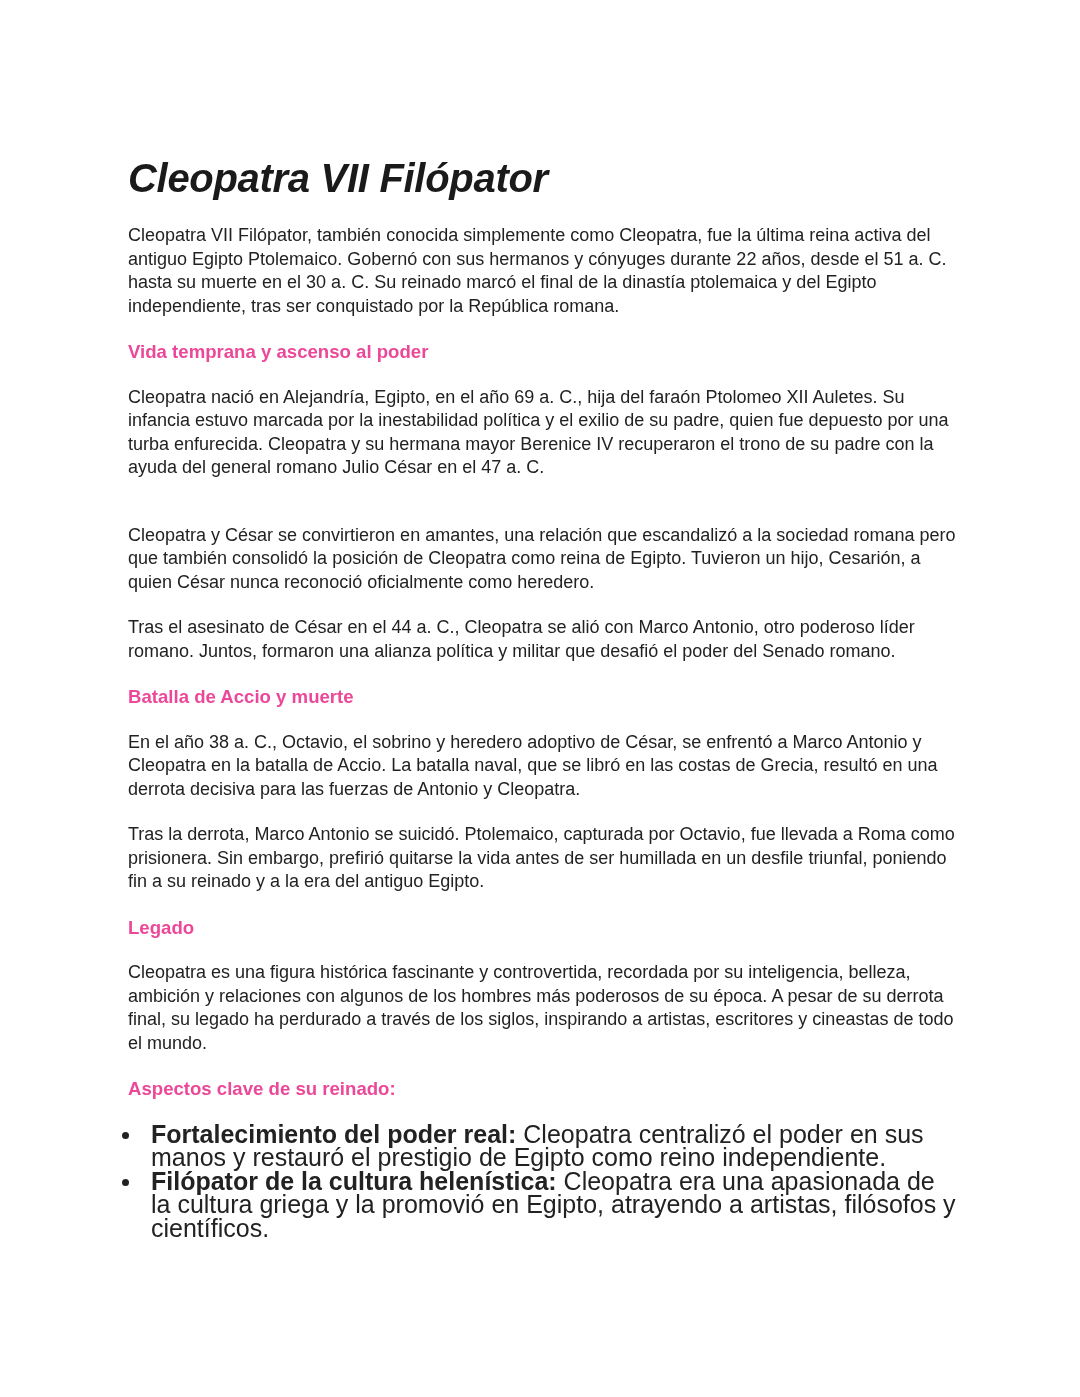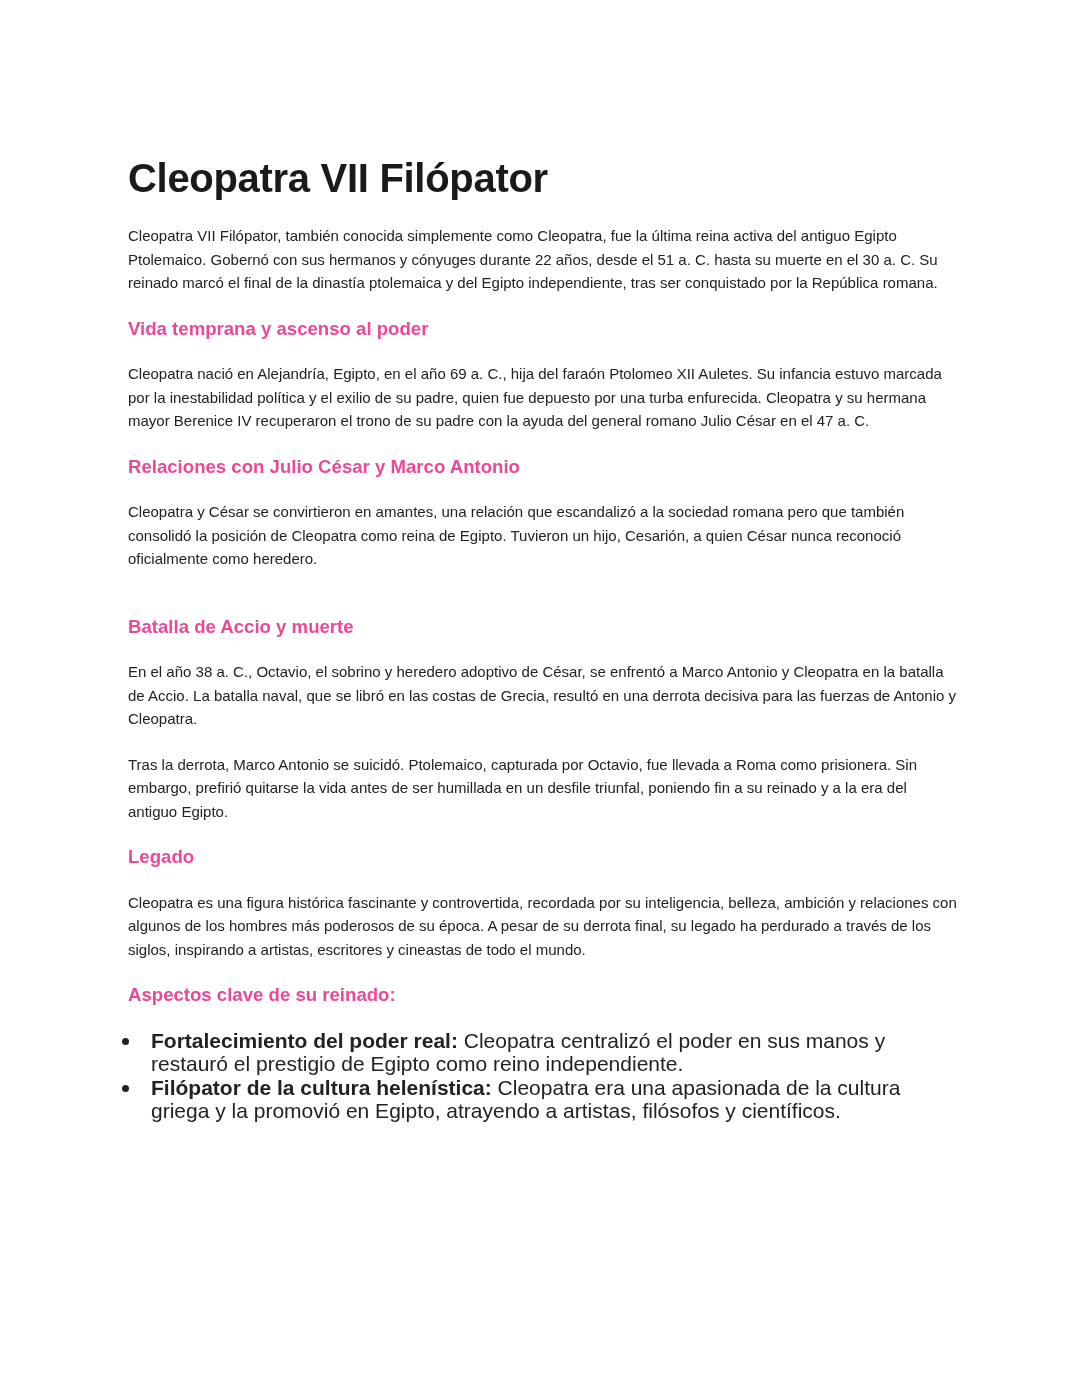--- a/index.html
+++ b/index.html
@@ -18,27 +18,28 @@
     .page {
       position: absolute;
       left: 128px;
       top: 150px;
       width: 830px;
     }
     .title {
       font-family: "Liberation Sans", sans-serif;
       font-size: 40px;
       font-weight: bold;
+      font-style: italic;
       color: #1a1a1a;
       margin: 0;
       line-height: 56px;
       letter-spacing: -0.3px;
     }
     .para {
-      font-size: 15px;
+      font-size: 18px;
       line-height: 23.5px;
       margin: 0;
       color: #222222;
     }
     .heading {
       font-size: 18.6px;
       font-weight: bold;
       line-height: 23.5px;
       margin: 0;
       color: #ec4899;
@@ -46,21 +47,21 @@
     .gap-title { height: 18px; }
     .gap { height: 22px; }
     .list {
       margin: 0;
       padding: 0;
       list-style: none;
     }
     .list-item {
       position: relative;
       padding-left: 23px;
-      font-size: 21px;
+      font-size: 25px;
       line-height: 23.5px;
       color: #222222;
     }
     .bullet {
       position: absolute;
       left: -6px;
       top: 9px;
       width: 7px;
       height: 7px;
       border-radius: 50%;
@@ -76,24 +77,24 @@
   <div class="gap-title"></div>
 
   <p class="para">Cleopatra VII Filópator, también conocida simplemente como Cleopatra, fue la última reina activa del antiguo Egipto Ptolemaico. Gobernó con sus hermanos y cónyuges durante 22 años, desde el 51 a. C. hasta su muerte en el 30 a. C. Su reinado marcó el final de la dinastía ptolemaica y del Egipto independiente, tras ser conquistado por la República romana.</p>
   <div class="gap"></div>
 
   <h2 class="heading">Vida temprana y ascenso al poder</h2>
   <div class="gap"></div>
   <p class="para">Cleopatra nació en Alejandría, Egipto, en el año 69 a. C., hija del faraón Ptolomeo XII Auletes. Su infancia estuvo marcada por la inestabilidad política y el exilio de su padre, quien fue depuesto por una turba enfurecida. Cleopatra y su hermana mayor Berenice IV recuperaron el trono de su padre con la ayuda del general romano Julio César en el 47 a. C.</p>
   <div class="gap"></div>
 
-  <h2 class="heading">Relaciones con Julio César y Marco Antonio</h2>
   <div class="gap"></div>
   <p class="para">Cleopatra y César se convirtieron en amantes, una relación que escandalizó a la sociedad romana pero que también consolidó la posición de Cleopatra como reina de Egipto. Tuvieron un hijo, Cesarión, a quien César nunca reconoció oficialmente como heredero.</p>
   <div class="gap"></div>
+  <p class="para">Tras el asesinato de César en el 44 a. C., Cleopatra se alió con Marco Antonio, otro poderoso líder romano. Juntos, formaron una alianza política y militar que desafió el poder del Senado romano.</p>
   <div class="gap"></div>
 
   <h2 class="heading">Batalla de Accio y muerte</h2>
   <div class="gap"></div>
   <p class="para">En el año 38 a. C., Octavio, el sobrino y heredero adoptivo de César, se enfrentó a Marco Antonio y Cleopatra en la batalla de Accio. La batalla naval, que se libró en las costas de Grecia, resultó en una derrota decisiva para las fuerzas de Antonio y Cleopatra.</p>
   <div class="gap"></div>
   <p class="para">Tras la derrota, Marco Antonio se suicidó. Ptolemaico, capturada por Octavio, fue llevada a Roma como prisionera. Sin embargo, prefirió quitarse la vida antes de ser humillada en un desfile triunfal, poniendo fin a su reinado y a la era del antiguo Egipto.</p>
   <div class="gap"></div>
 
   <h2 class="heading">Legado</h2>

